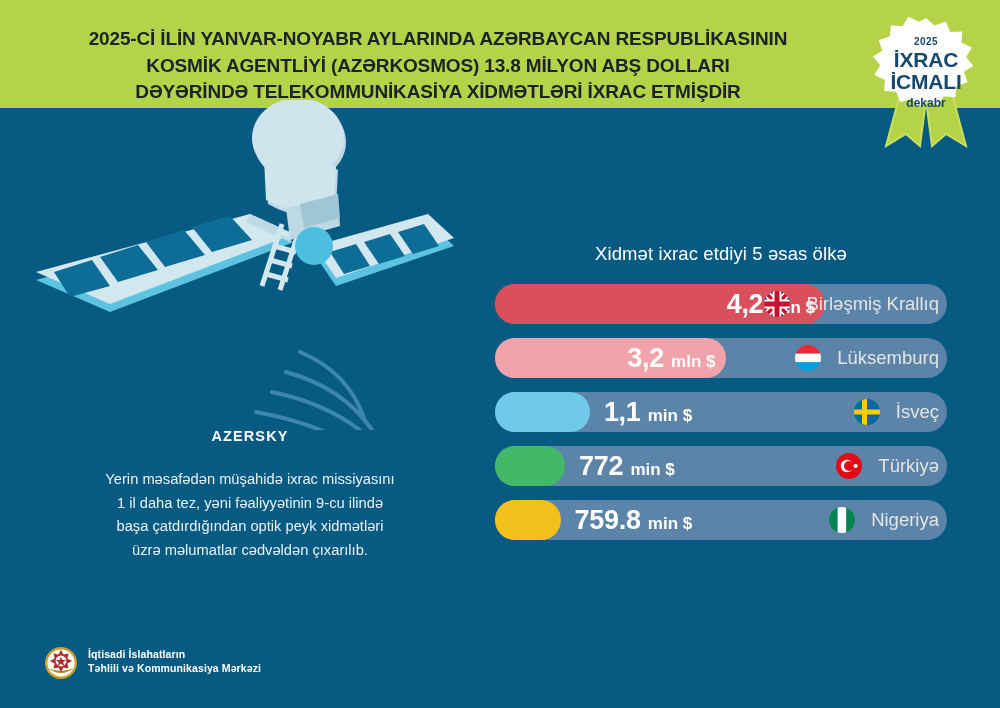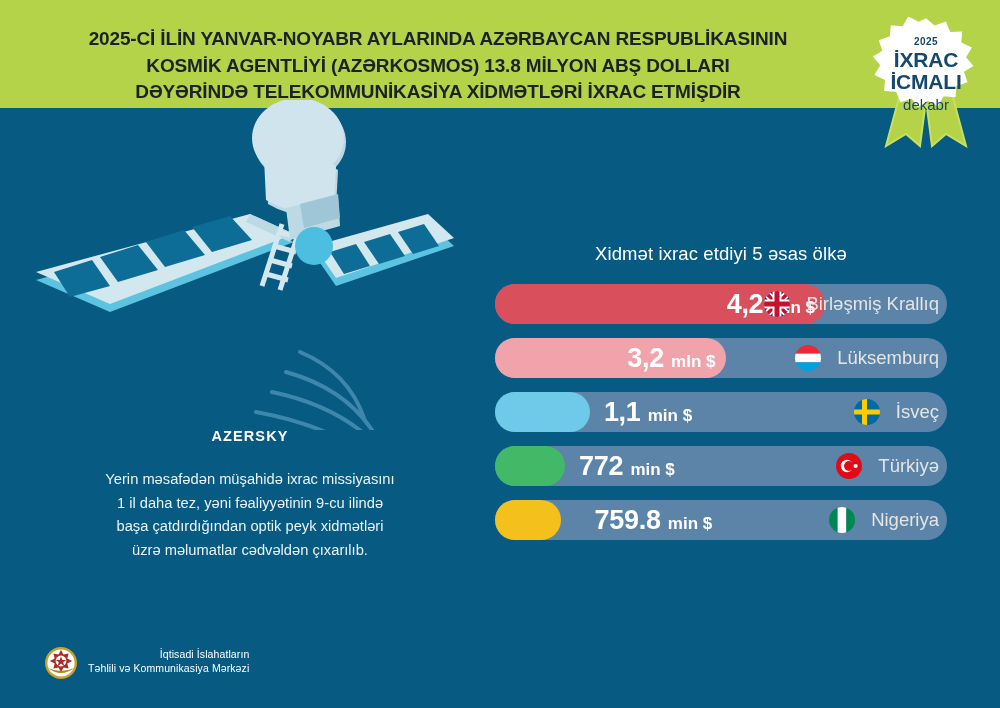--- a/index.html
+++ b/index.html
@@ -24,21 +24,21 @@
     letter-spacing:-0.15px;
   }
   .header-title .ln{display:block;white-space:nowrap;}
 
   
   .badge-wrap{position:absolute;left:862px;top:8px;width:128px;height:140px;}
   .badge-svg{position:absolute;left:0;top:0;}
   .badge-year{position:absolute;top:28px;width:128px;text-align:center;font-size:10px;font-weight:bold;color:#15486e;letter-spacing:.4px;}
   .badge-l1{position:absolute;top:40px;width:128px;text-align:center;font-size:21px;font-weight:bold;color:#15486e;letter-spacing:-.2px;}
   .badge-l2{position:absolute;top:62px;width:128px;text-align:center;font-size:21px;font-weight:bold;color:#15486e;letter-spacing:-.2px;}
-  .badge-month{position:absolute;top:88px;width:128px;text-align:center;font-size:15px;font-weight:normal;color:#15486e;}
+  .badge-month{position:absolute;top:88px;width:128px;text-align:center;font-size:12px;font-weight:bold;color:#15486e;}
 
   
   .sat{position:absolute;left:18px;top:100px;width:470px;height:330px;}
 
   
   .azersky{
     position:absolute;left:30px;top:428px;width:440px;text-align:center;
     color:#ffffff;font-size:14.5px;font-weight:bold;letter-spacing:1.1px;
   }
   .note{
@@ -72,21 +72,21 @@
     color:#e5e5e5;font-size:18.5px;font-weight:400;white-space:nowrap;
   }
   .flag{
     position:absolute;top:7px;width:26px;height:26px;border-radius:50%;
     overflow:hidden;
   }
 
   
   .footer{position:absolute;left:44px;top:644px;height:40px;}
   .f-emblem{position:absolute;left:0;top:2px;width:34px;height:34px;}
-  .f-text{position:absolute;left:44px;top:4px;color:#ffffff;font-size:10.5px;line-height:13.5px;font-weight:normal;letter-spacing:.1px;text-align:right;}
+  .f-text{position:absolute;left:44px;top:4px;color:#ffffff;font-size:10.5px;line-height:13.5px;font-weight:bold;letter-spacing:.1px;}
   .f-text .ln{display:block;white-space:nowrap;}
 </style>
 </head>
 <body>
 
 <div class="page">
 
   <div class="header">
     <div class="header-title">
       <span class="ln">2025-Cİ İLİN YANVAR-NOYABR AYLARINDA AZƏRBAYCAN RESPUBLİKASININ</span>
@@ -244,21 +244,21 @@
           <path d="M18.3 13 L20.6 11.9 L20.0 14.4 L21.8 12.6 L19.3 13.0 L21.2 14.6 L19.4 13.2 Z" fill="#fff"></path>
           <circle cx="19.6" cy="13" r="2.1" fill="#fff"></circle>
         </svg>
       </div>
       <div class="country">Türkiyə</div>
     </div>
 
     <div class="bar-row">
       <div class="track"></div>
       <div class="fill" id="fill4" style="width: 65.54px; background: rgb(244, 192, 28);"></div>
-      <div class="val" id="val4" style="left: 79.54px; margin-left: 20px;">
+      <div class="val" id="val4" style="left: 79.54px;">
         <span>759.8</span>
         <span class="unit">min $</span>
       </div>
       <div class="flag" id="flag4" style="left: 334.141px;">
         <svg width="26" height="26" viewBox="0 0 26 26">
           <rect width="8.67" height="26" x="0" fill="#008751"></rect>
           <rect width="8.67" height="26" x="8.67" fill="#ffffff"></rect>
           <rect width="8.66" height="26" x="17.34" fill="#008751"></rect>
         </svg>
       </div>

